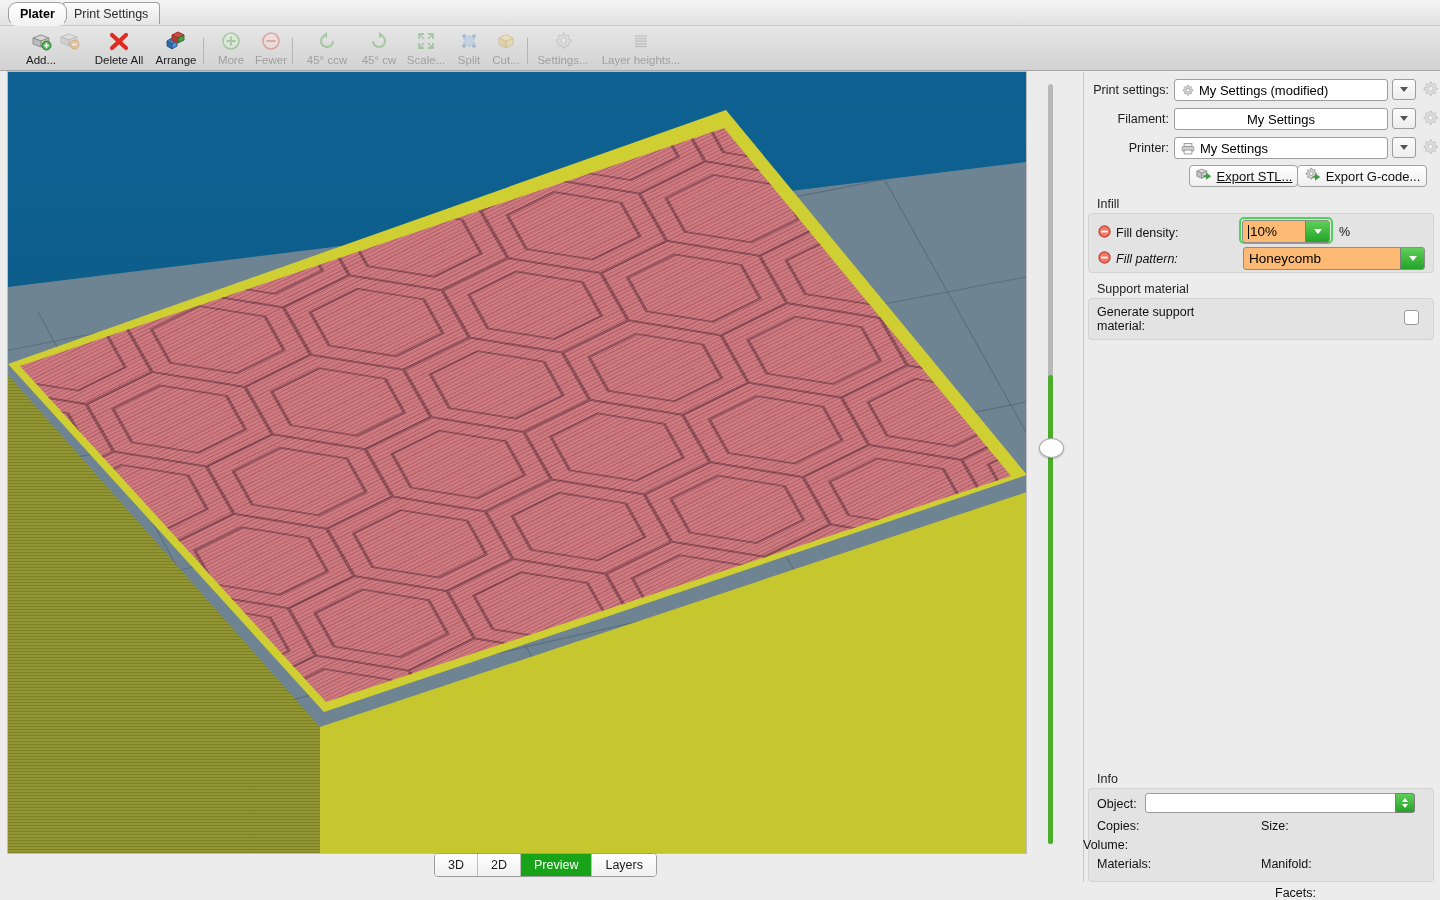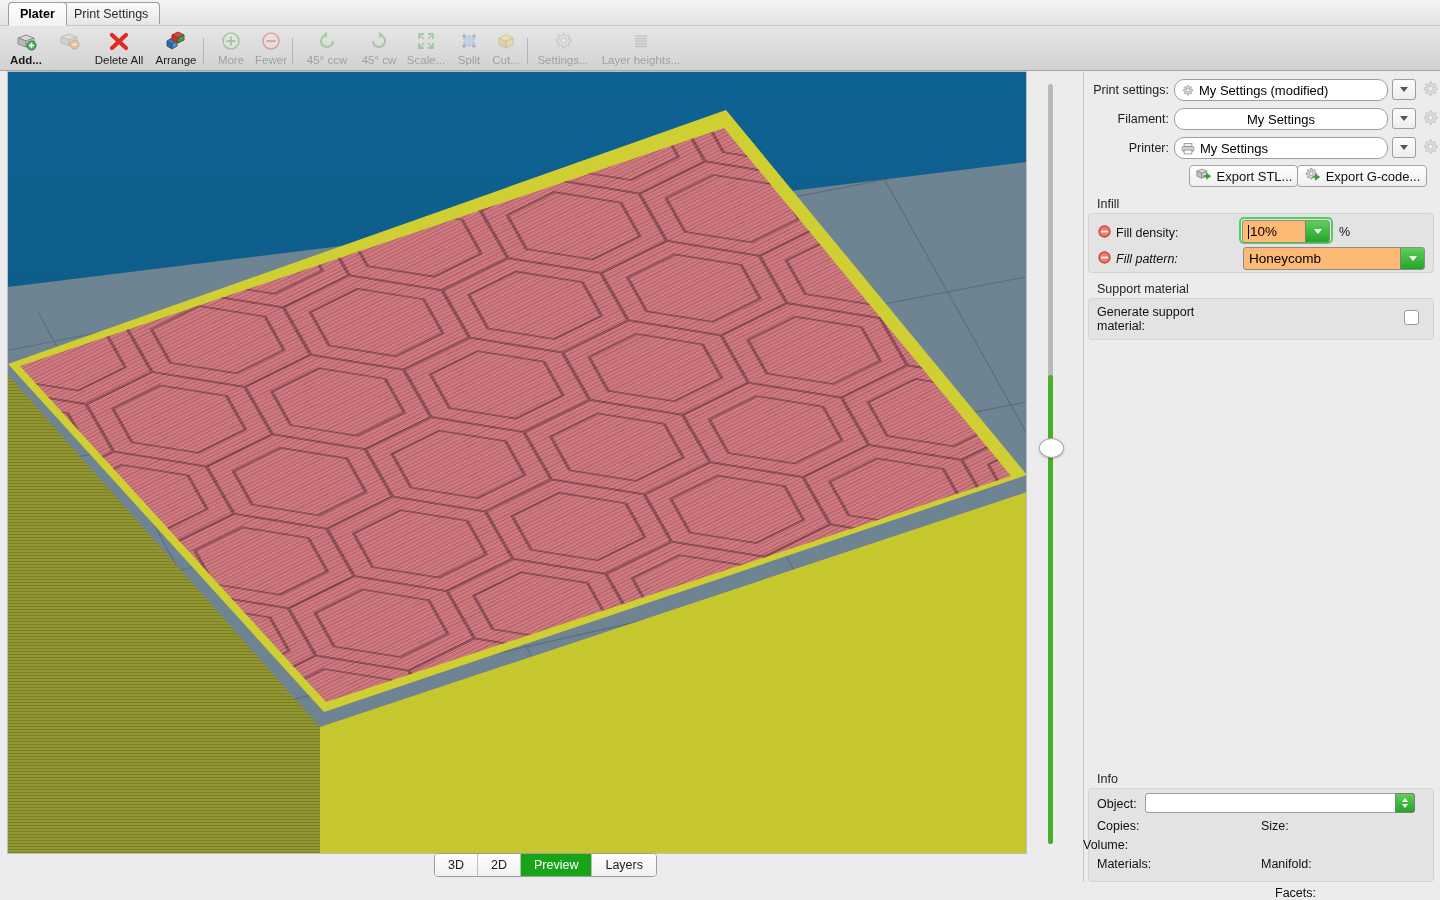--- a/index.html
+++ b/index.html
@@ -150,21 +150,21 @@
   .vt:last-child{border-right:none;}
   .vt.active{background:#19a319;color:#fff;}
 
   
   .rpanel{position:absolute;left:1083px;top:72px;width:357px;height:810px;background:#ececec;}
   .rowlabel{
     position:absolute;font-size:12.5px;color:#1c1c1c;text-align:right;
   }
   .combo{
     position:absolute;height:22px;box-sizing:border-box;
-    background:#fff;border:1px solid #9d9d9d;border-radius:10px;
+    background:#fff;border:1px solid #9d9d9d;border-radius:3px;
     display:flex;align-items:center;font-size:13px;color:#000;
     padding-left:6px;overflow:hidden;white-space:nowrap;
   }
   .combo .gico{margin-right:5px;display:inline-flex;}
   .arrowbtn{
     position:absolute;width:24px;height:21px;box-sizing:border-box;
     background:linear-gradient(#fdfdfd,#ededed);border:1px solid #9d9d9d;border-radius:3px;
     display:flex;align-items:center;justify-content:center;
   }
   .chev{width:0;height:0;border-left:4px solid transparent;border-right:4px solid transparent;border-top:5px solid #555;}
@@ -223,31 +223,31 @@
   .spinbtn i.up{border-bottom:4px solid #fff;}
   .spinbtn i.dn{border-top:4px solid #fff;}
   .vdiv{position:absolute;width:1px;background:#c6c6c6;}
 </style>
 </head>
 <body>
 
 <div id="app">
 
   <div class="tabbar">
-    <div class="tab selected" style="left:8px;">
+    <div class="tab selected" style="left:8px;border-radius:9px;">
       <span>Plater</span>
     </div>
     <div class="tab" style="left:62px;">
       <span>Print Settings</span>
     </div>
   </div>
 
   <div class="toolbar">
 
-    <div class="tb-item" style="left:0px;font-weight:bold;">
+    <div class="tb-item" style="left:15px;">
       <span class="tb-ico">
         <svg width="22" height="20" viewBox="0 0 22 20">
           <path d="M3 7 L11 4 L19 7 L11 10 Z" fill="#d8d8d8" stroke="#8d8d8d"></path>
           <path d="M3 7 L3 13 L11 16 L11 10 Z" fill="#bcbcbc" stroke="#8d8d8d"></path>
           <path d="M11 10 L19 7 L19 13 L11 16 Z" fill="#cfcfcf" stroke="#8d8d8d"></path>
           <circle cx="16.5" cy="14.5" r="4.5" fill="#4caf50" stroke="#2e7d32"></circle>
           <path d="M16.5 11.8 V17.2 M13.8 14.5 H19.2" stroke="#fff" stroke-width="1.6"></path>
         </svg>
       </span>
       <span class="tb-lbl">Add...</span>
@@ -1236,21 +1236,21 @@
     <div class="arrowbtn" style="left:309px;top:65px;">
       <span class="chev"></span>
     </div>
     <div class="gearbtn" style="left:338px;top:66px;">
       <svg width="18" height="18" viewBox="0 0 20 20">
         <path d="M10 2.2 L11.5 2.2 L12 4.3 L13.6 5 L15.4 3.9 L16.5 5 L15.4 6.8 L16.1 8.4 L18.2 8.9 L18.2 10.4 L16.1 10.9 L15.4 12.5 L16.5 14.3 L15.4 15.4 L13.6 14.3 L12 15 L11.5 17.1 L10 17.1 L9.5 15 L7.9 14.3 L6.1 15.4 L5 14.3 L6.1 12.5 L5.4 10.9 L3.3 10.4 L3.3 8.9 L5.4 8.4 L6.1 6.8 L5 5 L6.1 3.9 L7.9 5 L9.5 4.3 Z" fill="#cfcfcf" stroke="#8c8c8c"></path>
         <circle cx="10.7" cy="9.6" r="2.8" fill="#f4f4f4" stroke="#8c8c8c"></circle>
       </svg>
     </div>
 
-    <div class="pbtn" style="left:106px;top:93px;width:109px;">
+    <div class="pbtn" style="left:106px;top:93px;width:109px;text-decoration:underline;">
       <span>
         <svg width="17" height="15" viewBox="0 0 20 18">
           <path d="M2 5 L8 2.5 L14 5 L8 7.5 Z" fill="#dcdcdc" stroke="#8c8c8c"></path>
           <path d="M2 5 L2 11 L8 13.5 L8 7.5 Z" fill="#c2c2c2" stroke="#8c8c8c"></path>
           <path d="M8 7.5 L14 5 L14 11 L8 13.5 Z" fill="#d2d2d2" stroke="#8c8c8c"></path>
           <path d="M10 11 H16 M14 8.5 L17.5 11 L14 13.5 Z" stroke="#3f9b3f" stroke-width="2" fill="#3f9b3f"></path>
         </svg>
       </span>
       <span>Export STL...</span>
     </div>

